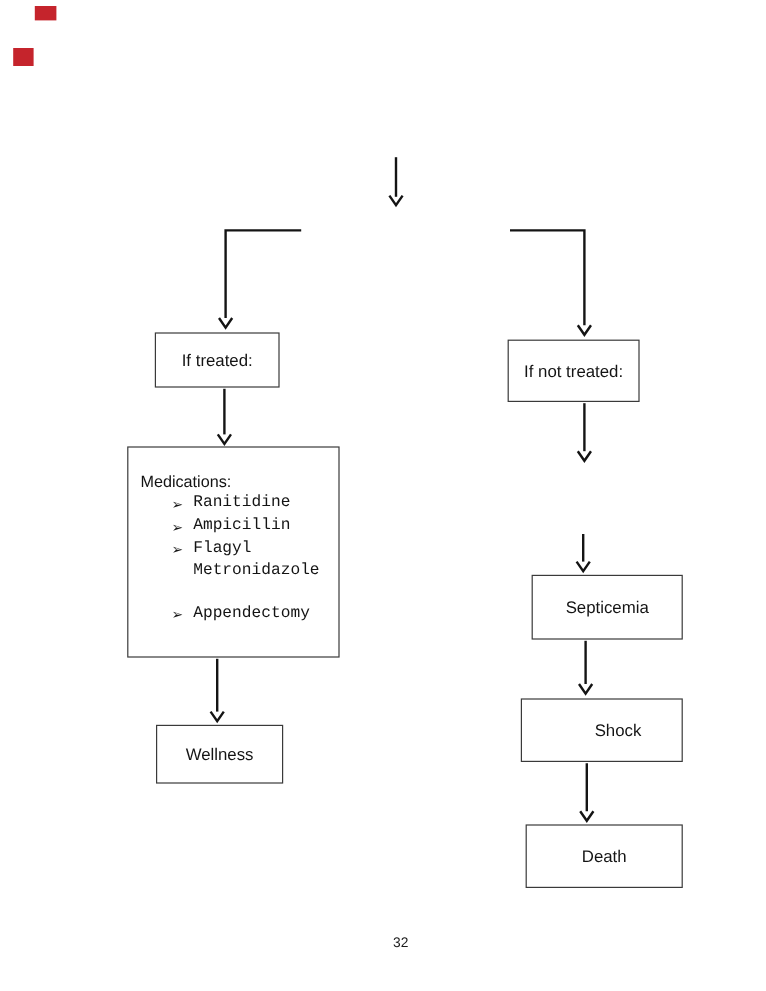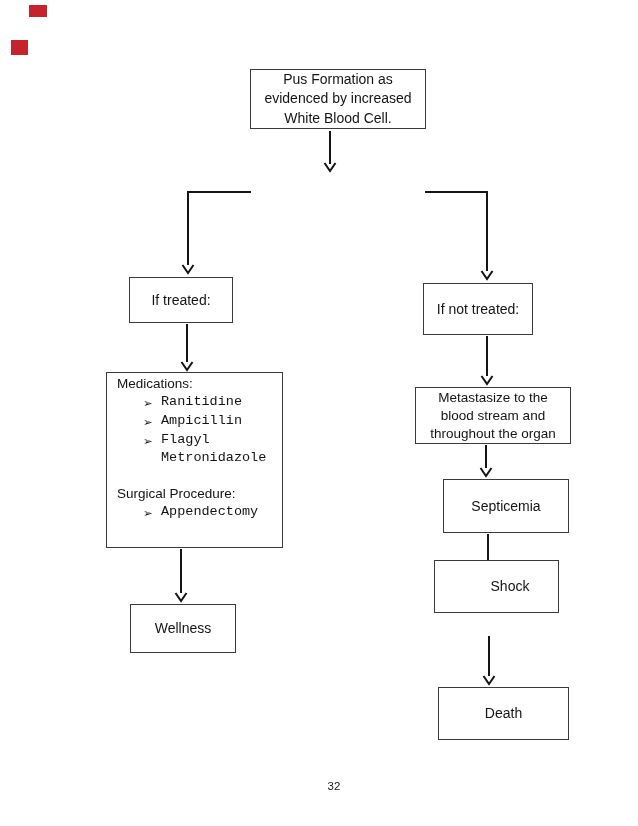--- a/index.html
+++ b/index.html
@@ -25,27 +25,27 @@
     text-align:center;
     white-space:pre-line;
     line-height:19px;
   }
   .n-pus{left:250px;top:69px;width:176px;height:60px;line-height:19.5px;}
   .n-rupture{left:250px;top:175px;width:176px;height:42px;font-size:15px;}
   .n-iftreated{left:129px;top:277px;width:104px;height:46px;}
   .n-ifnottreated{left:423px;top:283px;width:110px;height:52px;}
   .n-meds{
     left:106px;top:372px;width:177px;height:176px;
-    padding:2px 6px 0 10px;
+    padding:20px 6px 0 10px;
     font-size:13.5px;line-height:18px;
     text-align:left;
   }
   .n-meta{left:415px;top:387px;width:156px;height:57px;font-size:13.5px;line-height:18px;}
   .n-septicemia{left:443px;top:479px;width:126px;height:54px;}
-  .n-shock{left:434px;top:560px;width:125px;height:53px;padding-left:27px;}
+  .n-shock{left:434px;top:582px;width:135px;height:53px;padding-left:27px;}
   .n-death{left:438px;top:687px;width:131px;height:53px;}
   .n-wellness{left:130px;top:604px;width:106px;height:49px;}
   .li{display:flex;margin-left:26px;}
   .li .bullet{flex:0 0 18px;width:18px;font-size:11.5px;padding-top:1px;}
   .li .txt{white-space:pre-line;font-family:Liberation Mono, monospace;}
   .med-gap{height:18px;}
   .page-number{
     position:absolute;left:304px;top:780px;width:60px;
     text-align:center;font-size:11.5px;color:#1a1a1a;
   }
@@ -83,23 +83,20 @@
     <path d="M489 636 V676"></path>
     <path d="M483.5 676 L489 684 L494.5 676"></path>
 
     <path d="M181 549 V593"></path>
     <path d="M175.5 593 L181 601 L186.5 593"></path>
   </svg>
 
   <div class="red-mark mark-1" style="background:#c5242c"></div>
   <div class="red-mark mark-2" style="background:#c5242c"></div>
 
-  <div class="node center n-pus">Pus Formation as
-evidenced by increased
-White Blood Cell.</div>
 
 
   <div class="node center n-iftreated">If treated:</div>
 
   <div class="node center n-ifnottreated">If not treated:</div>
 
   <div class="node n-meds">
     <div>Medications:</div>
     <div class="li">
       <span class="bullet">➢</span>
@@ -108,30 +105,26 @@
     <div class="li">
       <span class="bullet">➢</span>
       <span class="txt">Ampicillin</span>
     </div>
     <div class="li">
       <span class="bullet">➢</span>
       <span class="txt">Flagyl
 Metronidazole</span>
     </div>
     <div class="med-gap"></div>
-    <div>Surgical Procedure:</div>
     <div class="li">
       <span class="bullet">➢</span>
       <span class="txt">Appendectomy</span>
     </div>
   </div>
 
-  <div class="node center n-meta">Metastasize to the
-blood stream and
-throughout the organ</div>
 
   <div class="node center n-septicemia">Septicemia</div>
 
   <div class="node center n-shock">Shock</div>
 
   <div class="node center n-death">Death</div>
 
   <div class="node center n-wellness">Wellness</div>
 
   <div class="page-number">32</div>

